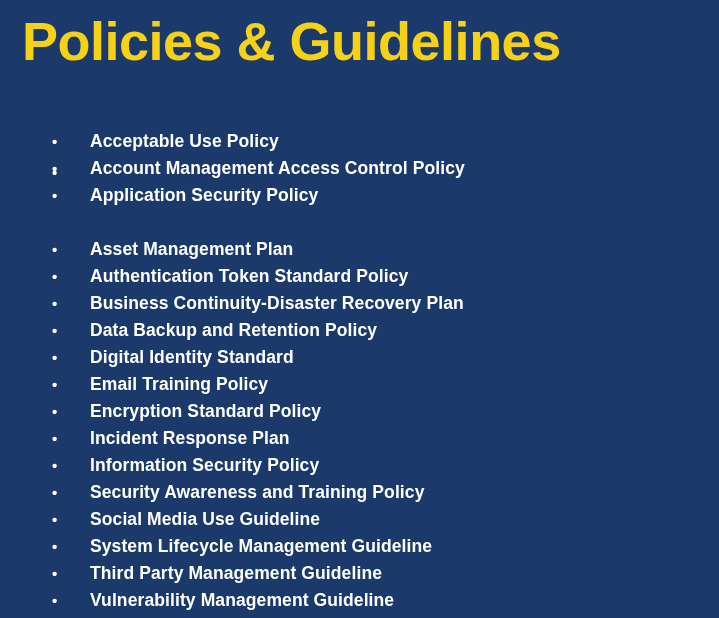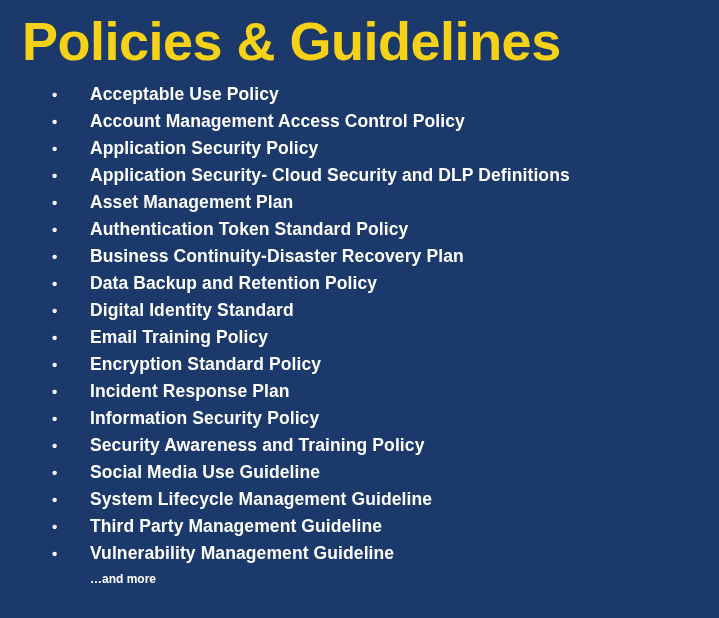--- a/index.html
+++ b/index.html
@@ -51,20 +51,21 @@
   }
   .bullet {
     width: 38px;
     flex: 0 0 38px;
     color: #ffffff;
     font-size: 15px;
     line-height: 1;
   }
   .item-text {
     white-space: nowrap;
+    margin-top: 47px;
   }
   .more {
     display: flex;
     align-items: baseline;
     height: 27px;
     color: #ffffff;
     font-size: 12px;
     font-weight: bold;
   }
   .more .bullet {
@@ -86,21 +87,20 @@
     <li class="list-item">
       <span class="bullet">•</span>
       <span class="item-text">Account Management Access Control Policy</span>
     </li>
     <li class="list-item">
       <span class="bullet">•</span>
       <span class="item-text">Application Security Policy</span>
     </li>
     <li class="list-item">
       <span class="bullet">•</span>
-      <span class="item-text">Application Security- Cloud Security and DLP Definitions</span>
     </li>
     <li class="list-item">
       <span class="bullet">•</span>
       <span class="item-text">Asset Management Plan</span>
     </li>
     <li class="list-item">
       <span class="bullet">•</span>
       <span class="item-text">Authentication Token Standard Policy</span>
     </li>
     <li class="list-item">

